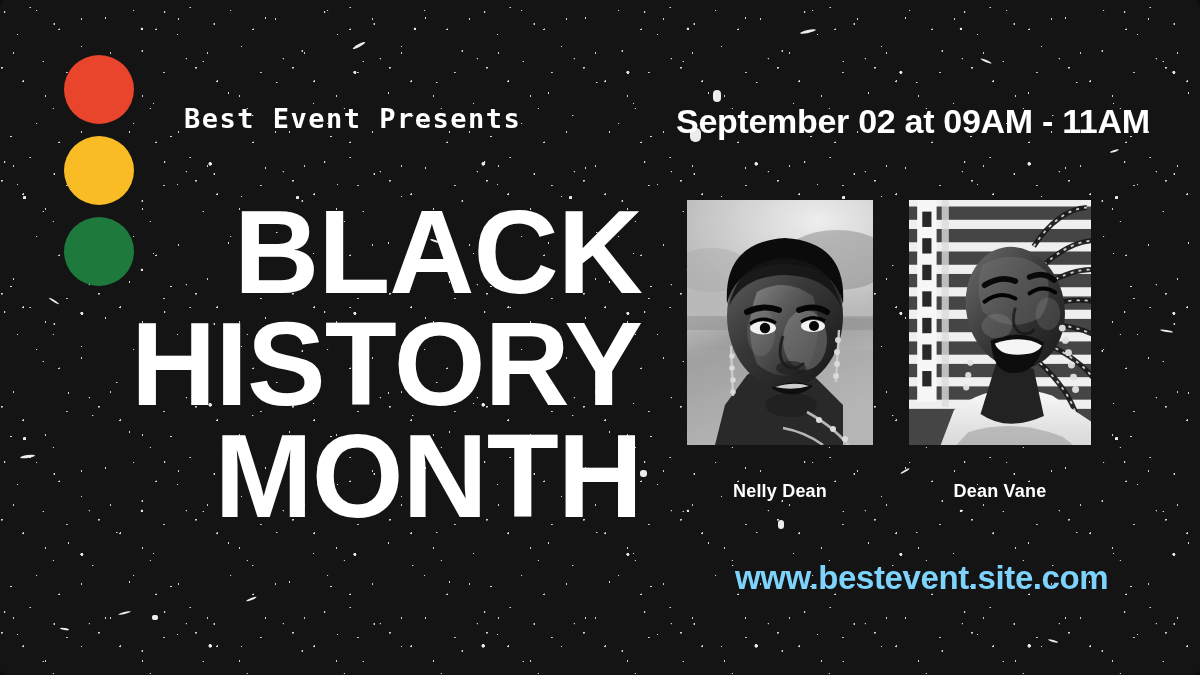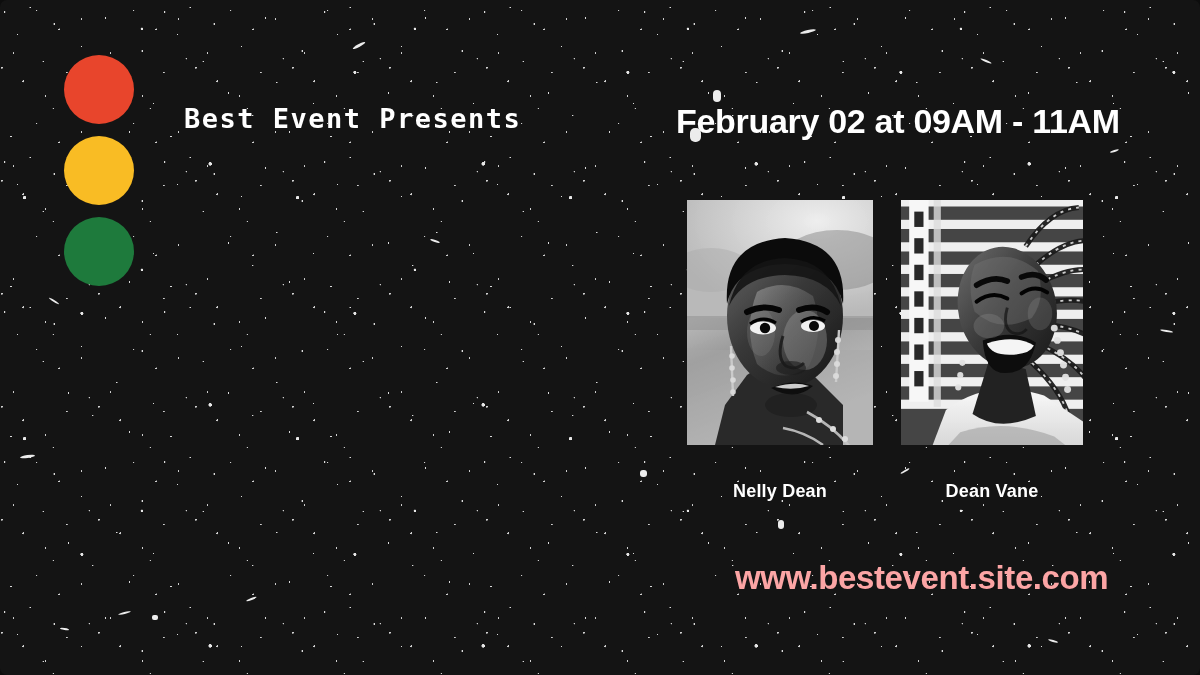--- a/index.html
+++ b/index.html
@@ -95,21 +95,21 @@
 
   
   #date {
     position:absolute; left:676px; top:102px;
     font-family:"Liberation Sans", sans-serif;
     font-weight:700; font-size:34px; color:#fff;
     letter-spacing:-0.3px; white-space:nowrap;
   }
   #people {
     position:absolute; left:687px; top:200px;
-    display:flex; gap:28px;
+    display:flex; gap:36px;
   }
   .person { width:186px; }
   .photo {
     width:186px; height:245px;
     overflow:hidden; position:relative;
     background:#8a8a8a;
     filter:grayscale(100%) contrast(1.08);
   }
   .photo svg { display:block; width:186px; height:245px; }
   .person .name {
@@ -117,21 +117,21 @@
     font-family:"Liberation Sans", sans-serif;
     font-weight:700; font-size:18px; color:#fff;
     letter-spacing:0.2px;
   }
   .person.two .photo { width:182px; }
   .person.two { width:182px; }
 
   #url {
     position:absolute; left:735px; top:559px;
     font-family:"Liberation Sans", sans-serif;
-    font-weight:700; font-size:33px; color:#fca5a5;
+    font-weight:700; font-size:33px; color:#7dd3fc;
     letter-spacing:-0.4px; white-space:nowrap;
   }
 </style>
 </head>
 <body>
 
 <div id="poster">
 
   <div class="grain a"></div>
   <div class="grain b"></div>
@@ -158,22 +158,27 @@
   </div>
 
   <div id="dots">
     <div class="dot" style="background:#E8452C"></div>
     <div class="dot" style="background:#F9BC24"></div>
     <div class="dot" style="background:#1E7A3C"></div>
   </div>
 
   <div id="presents">Best  Event  Presents</div>
 
-
-  <div id="date">February 02 at 09AM - 11AM</div>
+  <div id="title">
+    <span class="line">BLACK</span>
+    <span class="line">HISTORY</span>
+    <span class="line">MONTH</span>
+  </div>
+
+  <div id="date">September 02 at 09AM - 11AM</div>
 
   <div id="people">
 
     <div class="person one">
       <div class="photo">
         <svg viewBox="0 0 186 245" preserveAspectRatio="xMidYMid slice" aria-hidden="true">
           <defs>
             <linearGradient id="bg1" x1="0" y1="0" x2="0.3" y2="1">
               <stop offset="0%" stop-color="#d8d8d4"></stop>
               <stop offset="38%" stop-color="#c2c2bc"></stop>

